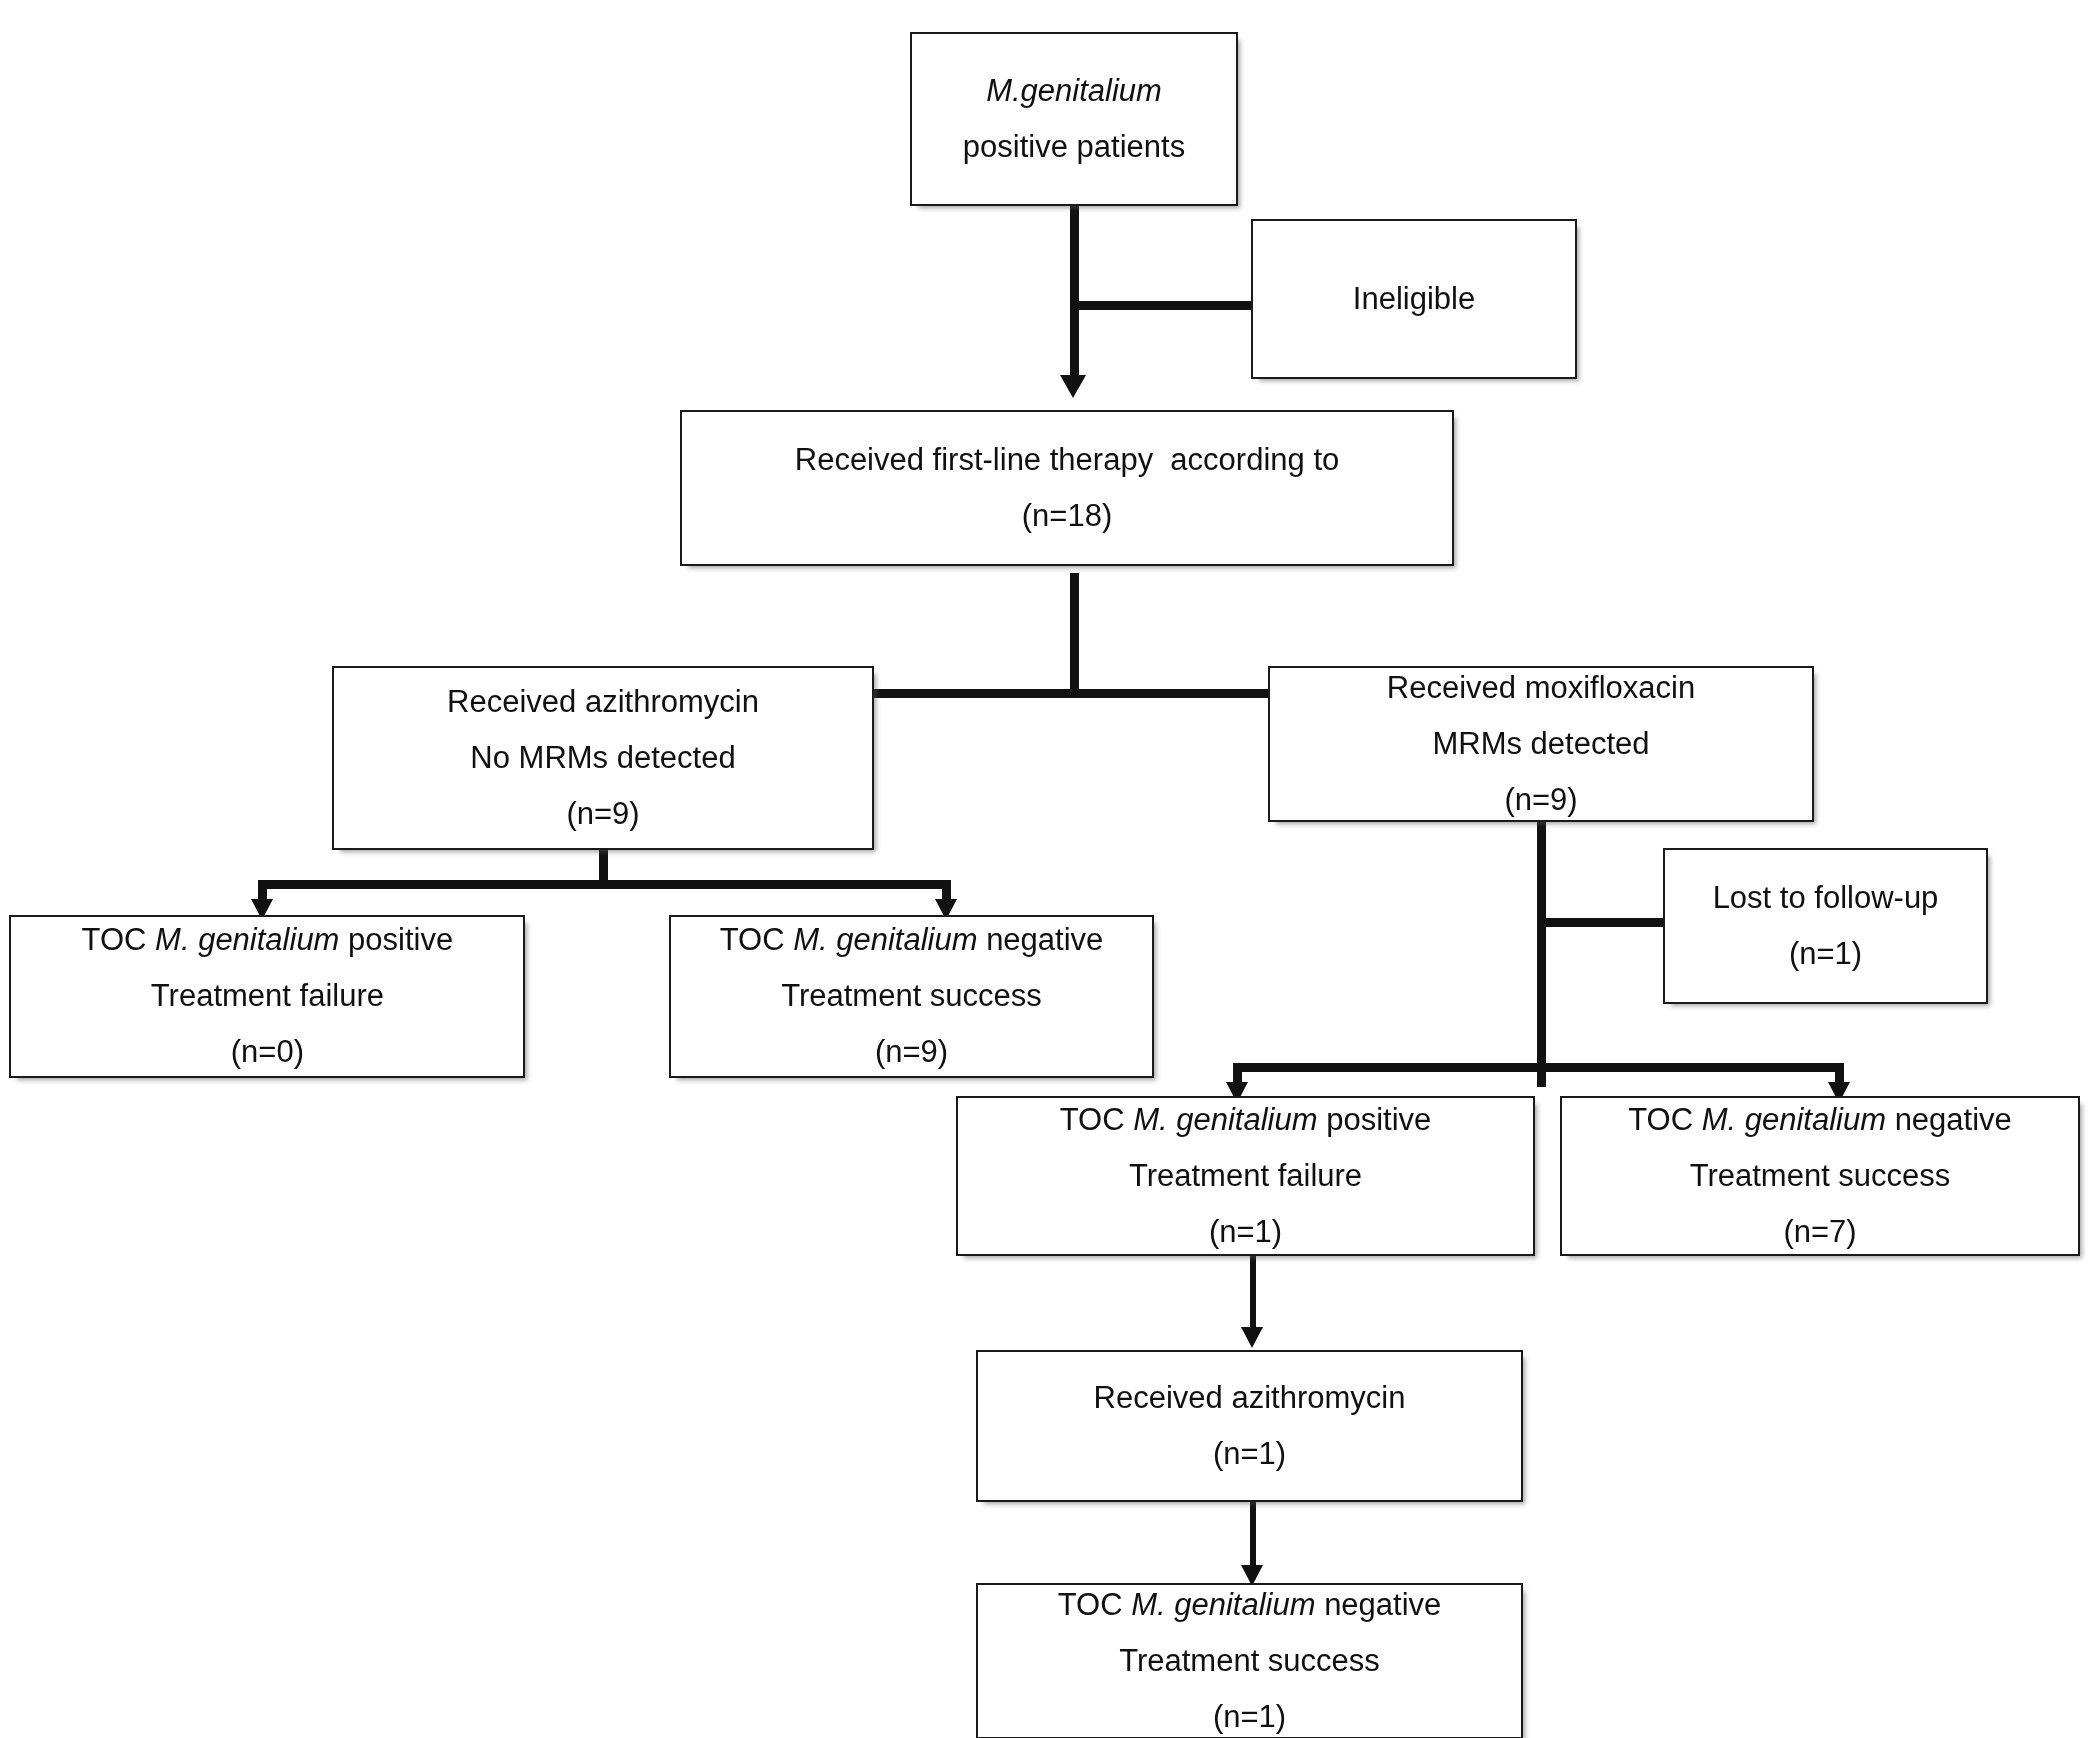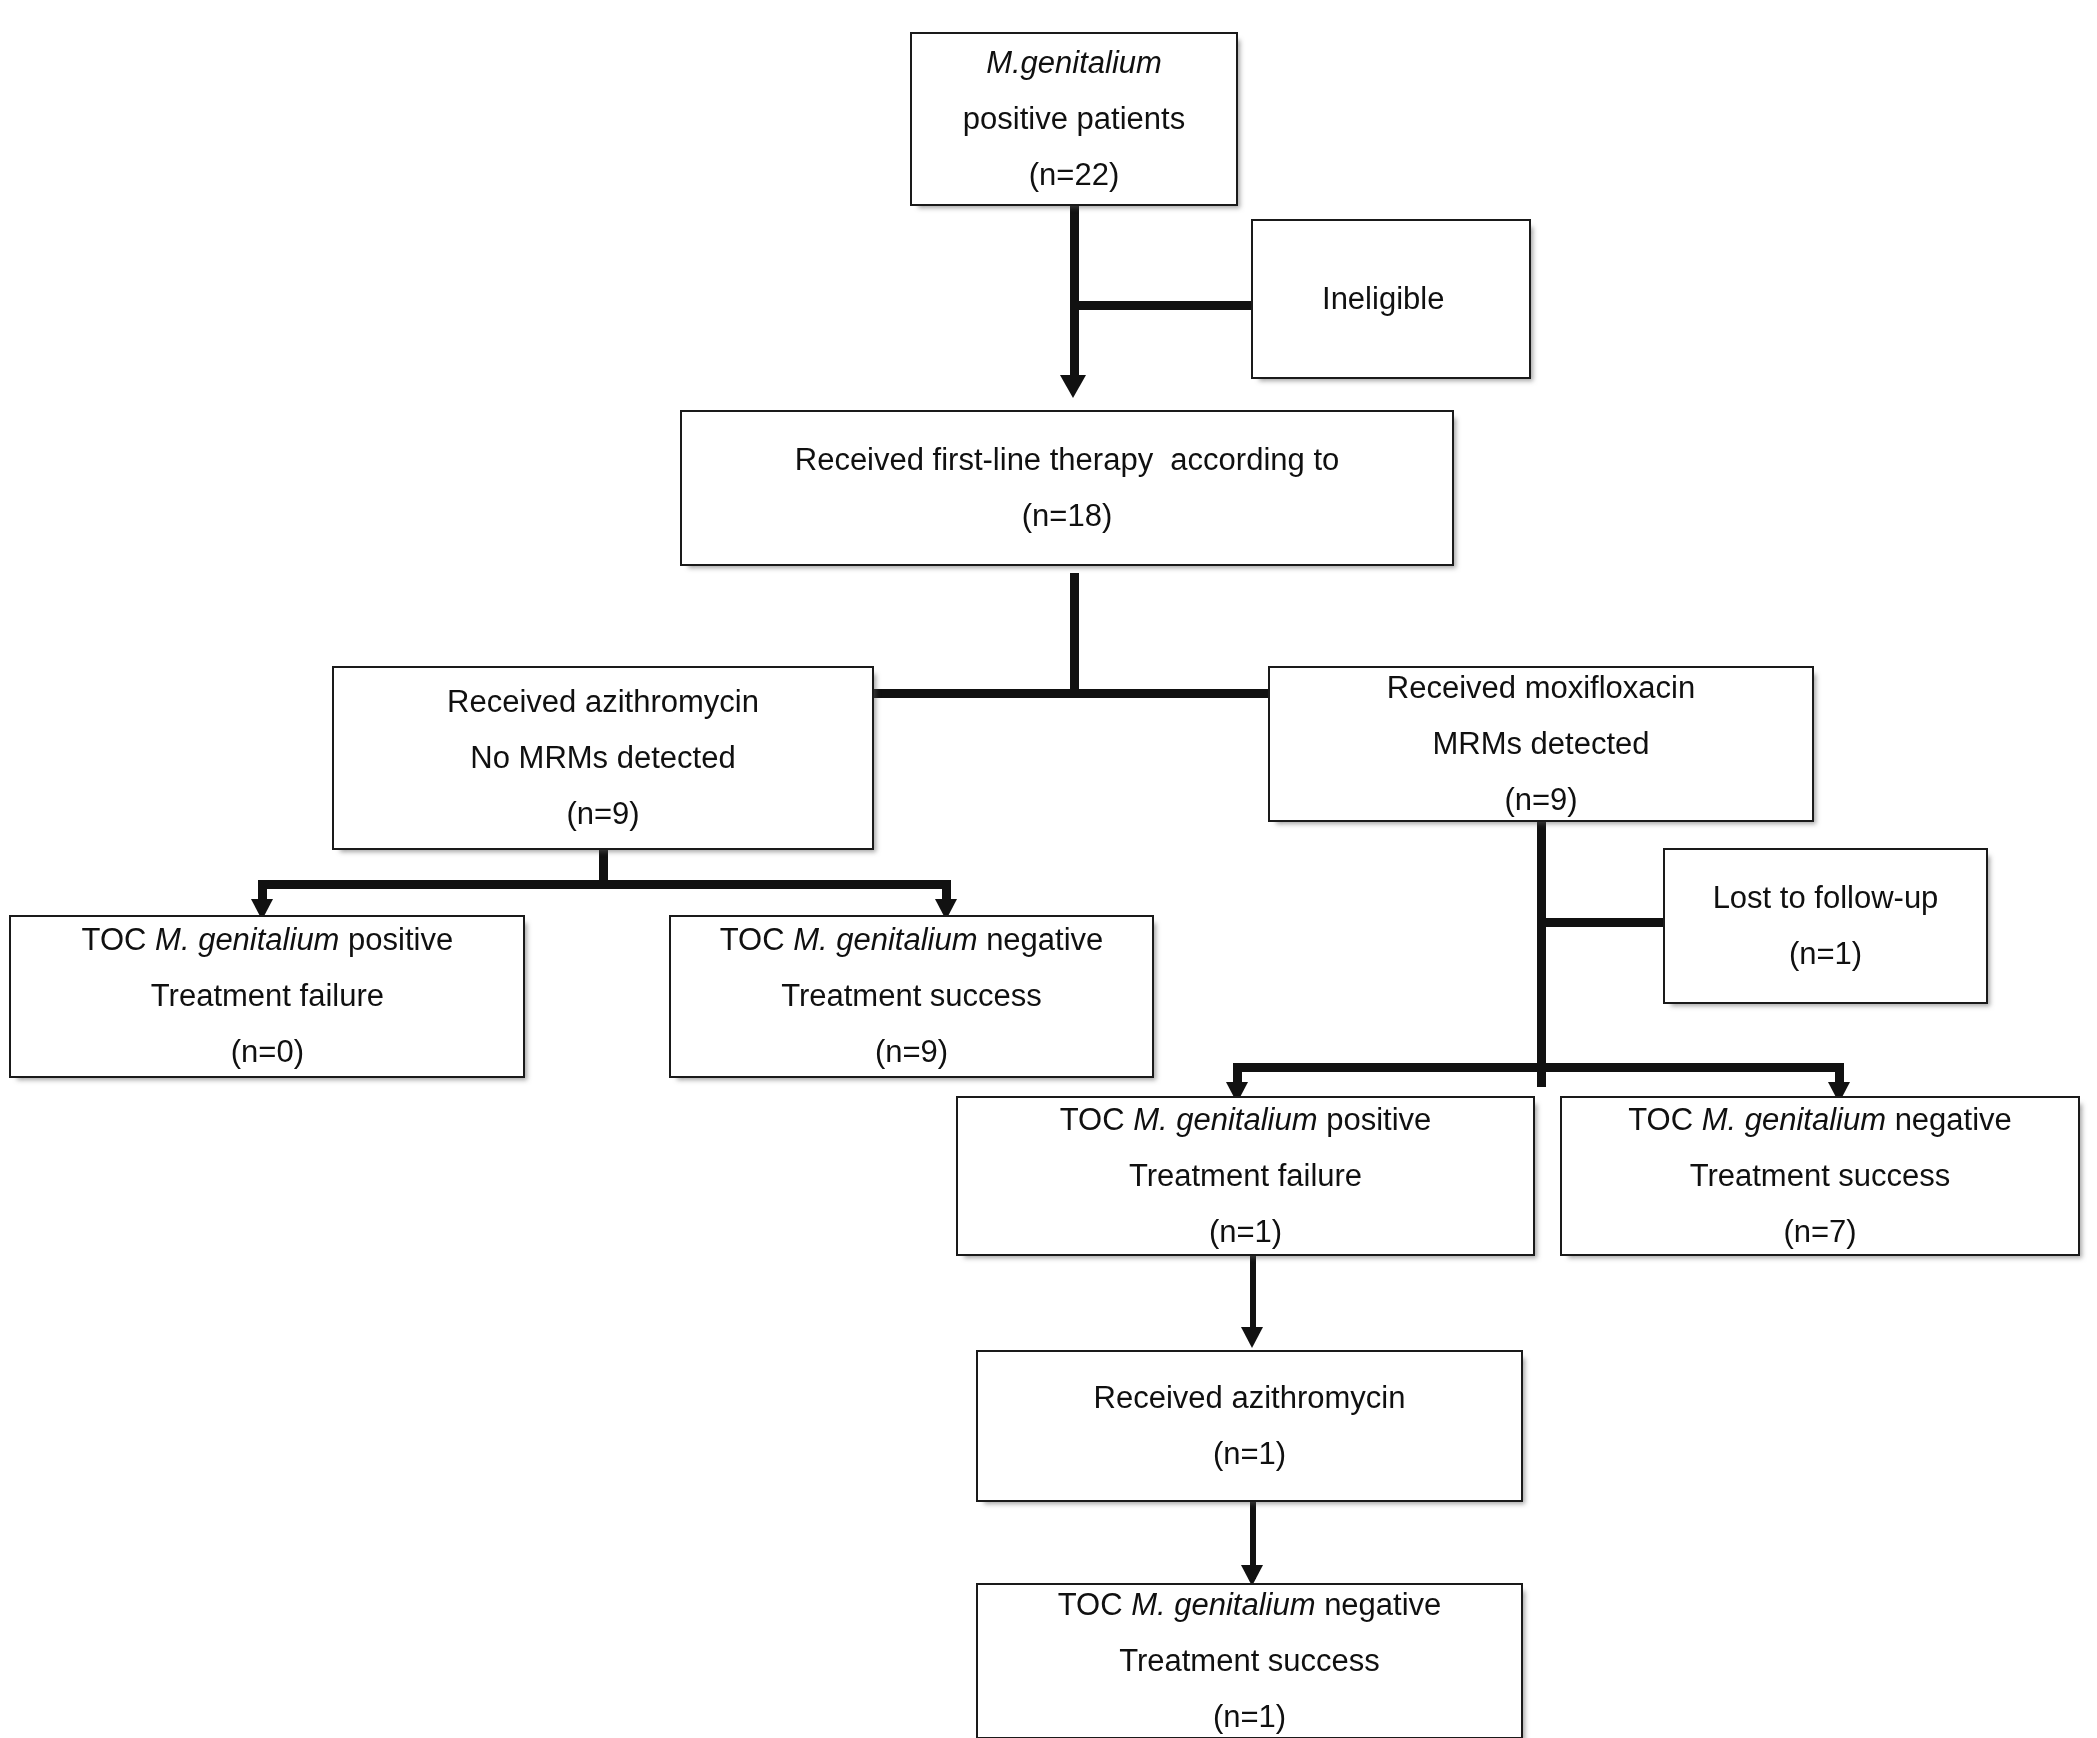--- a/index.html
+++ b/index.html
@@ -95,24 +95,23 @@
 
   <div class="vline" style="left:1250px; top:1231px; width:6.3px; height:86px;"></div>
   <div class="arrow slim" style="left:1241px; top:1304px;"></div>
 
   <div class="vline" style="left:1250px; top:1478px; width:6.3px; height:78px;"></div>
   <div class="arrow slim" style="left:1241px; top:1542px;"></div>
 
   <div class="node" style="left:910px; top:9.4px; width:328px; height:174px;">
     <span class="ln it">M.genitalium</span>
     <span class="ln">positive patients</span>
-    <span class="ln">(n=22)</span>
   </div>
 
-  <div class="node" style="left:1251px; top:196px; width:280px; height:160px;align-items:flex-end;">
+  <div class="node" style="left:1251px; top:196px; width:326px; height:160px;">
     <span class="ln">Ineligible</span>
   </div>
 
   <div class="node" style="left:680px; top:387px; width:774px; height:156px;">
     <span class="ln">Received first-line therapy  according to</span>
     <span class="ln">(n=18)</span>
   </div>
 
   <div class="node" style="left:332px; top:643px; width:542px; height:184px;">
     <span class="ln">Received azithromycin</span>

